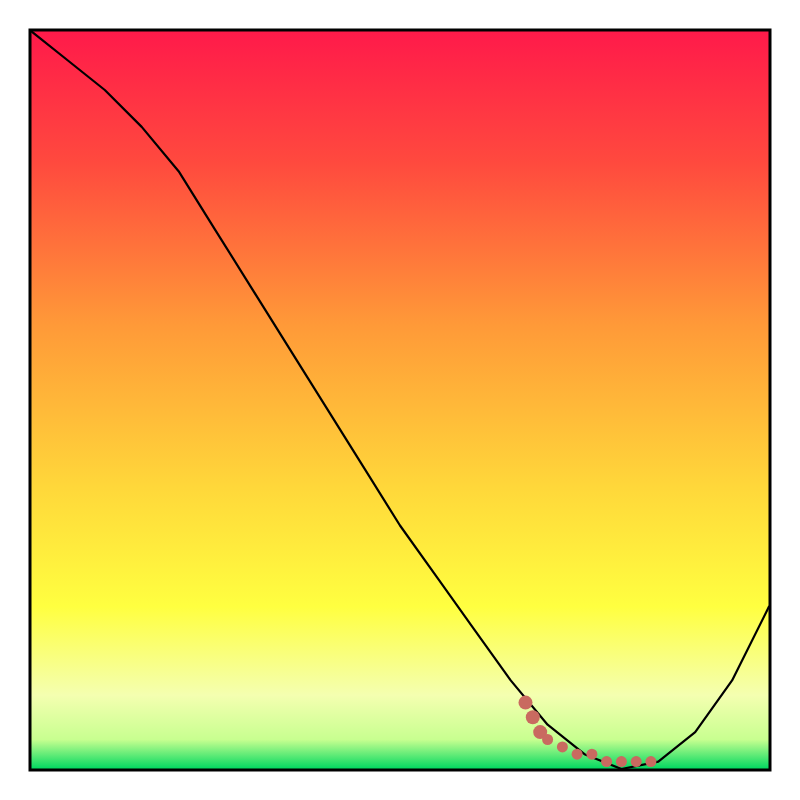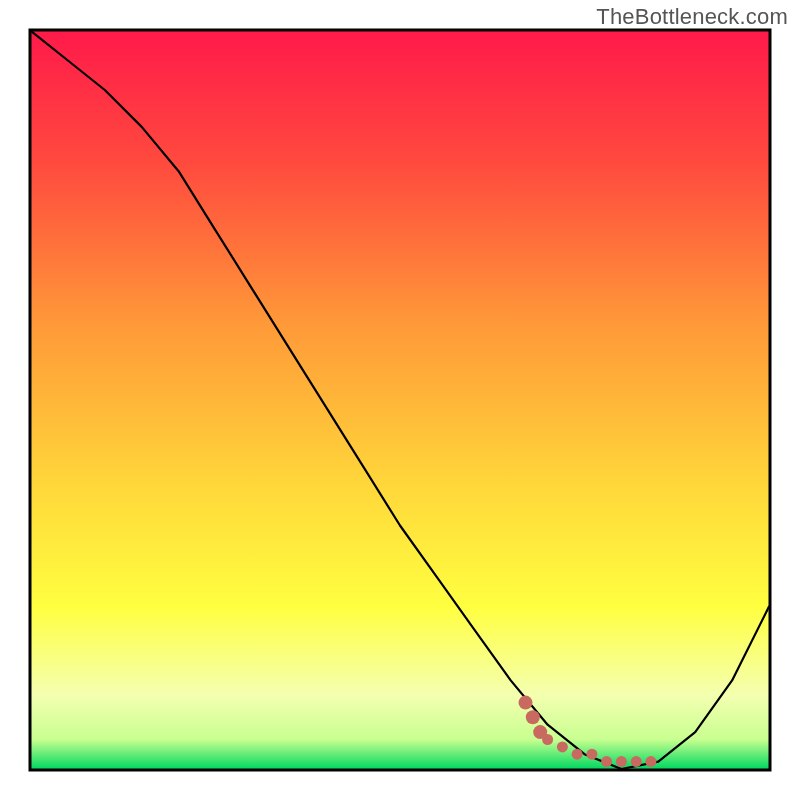--- a/index.html
+++ b/index.html
@@ -68,14 +68,13 @@
           <circle cx="606.6" cy="761.6" r="5.5" fill="#c96a60"></circle>
           <circle cx="621.4" cy="761.6" r="5.5" fill="#c96a60"></circle>
           <circle cx="636.2" cy="761.6" r="5.5" fill="#c96a60"></circle>
           <circle cx="650.9" cy="761.6" r="5.5" fill="#c96a60"></circle>
         </g>
     </g>
 
     <rect x="30" y="30" width="740" height="740" fill="none" stroke="#000" stroke-width="3"></rect>
   </svg>
 
-  <div class="watermark">TheBottleneck.com</div>
 </div>
 
 </body></html>

